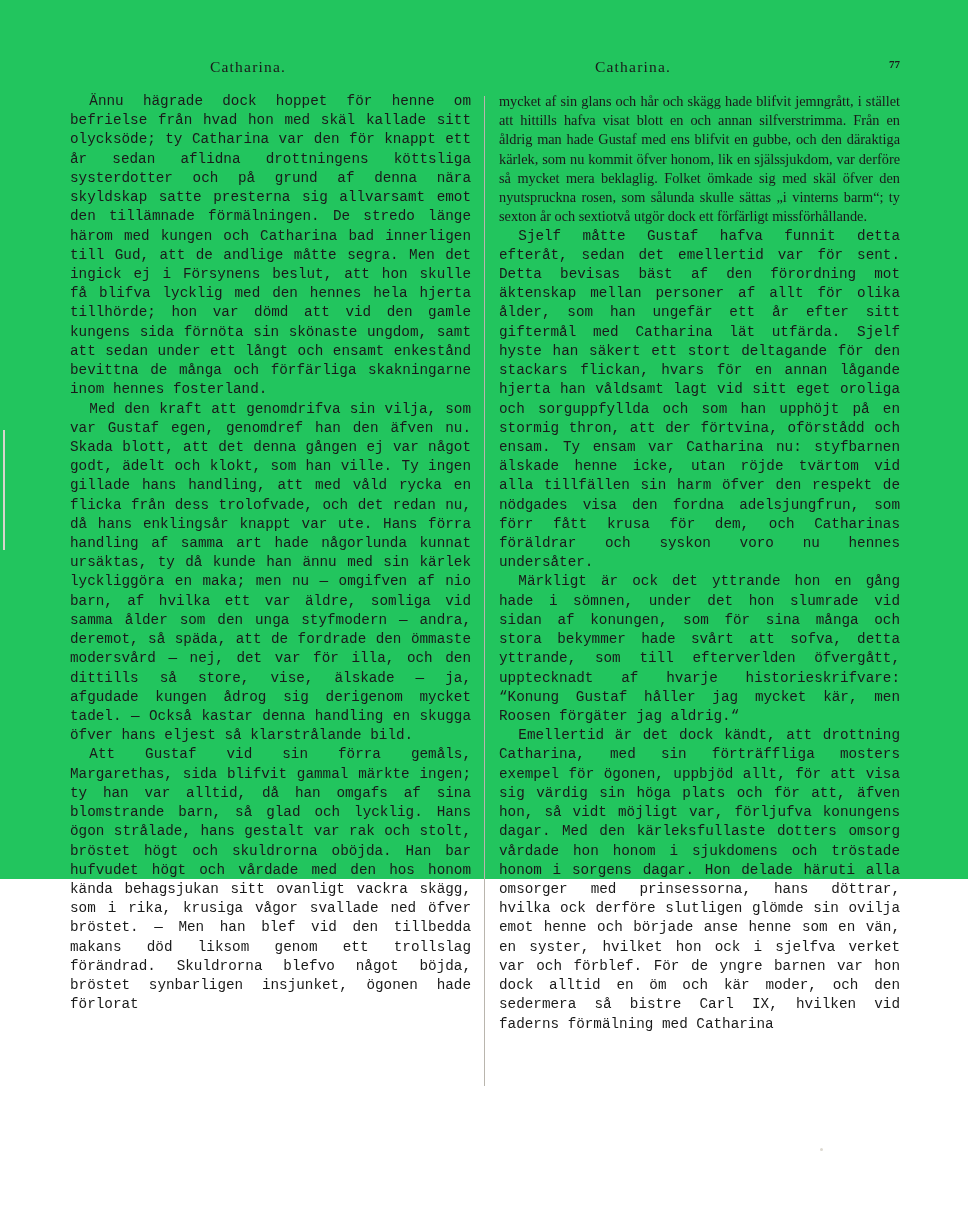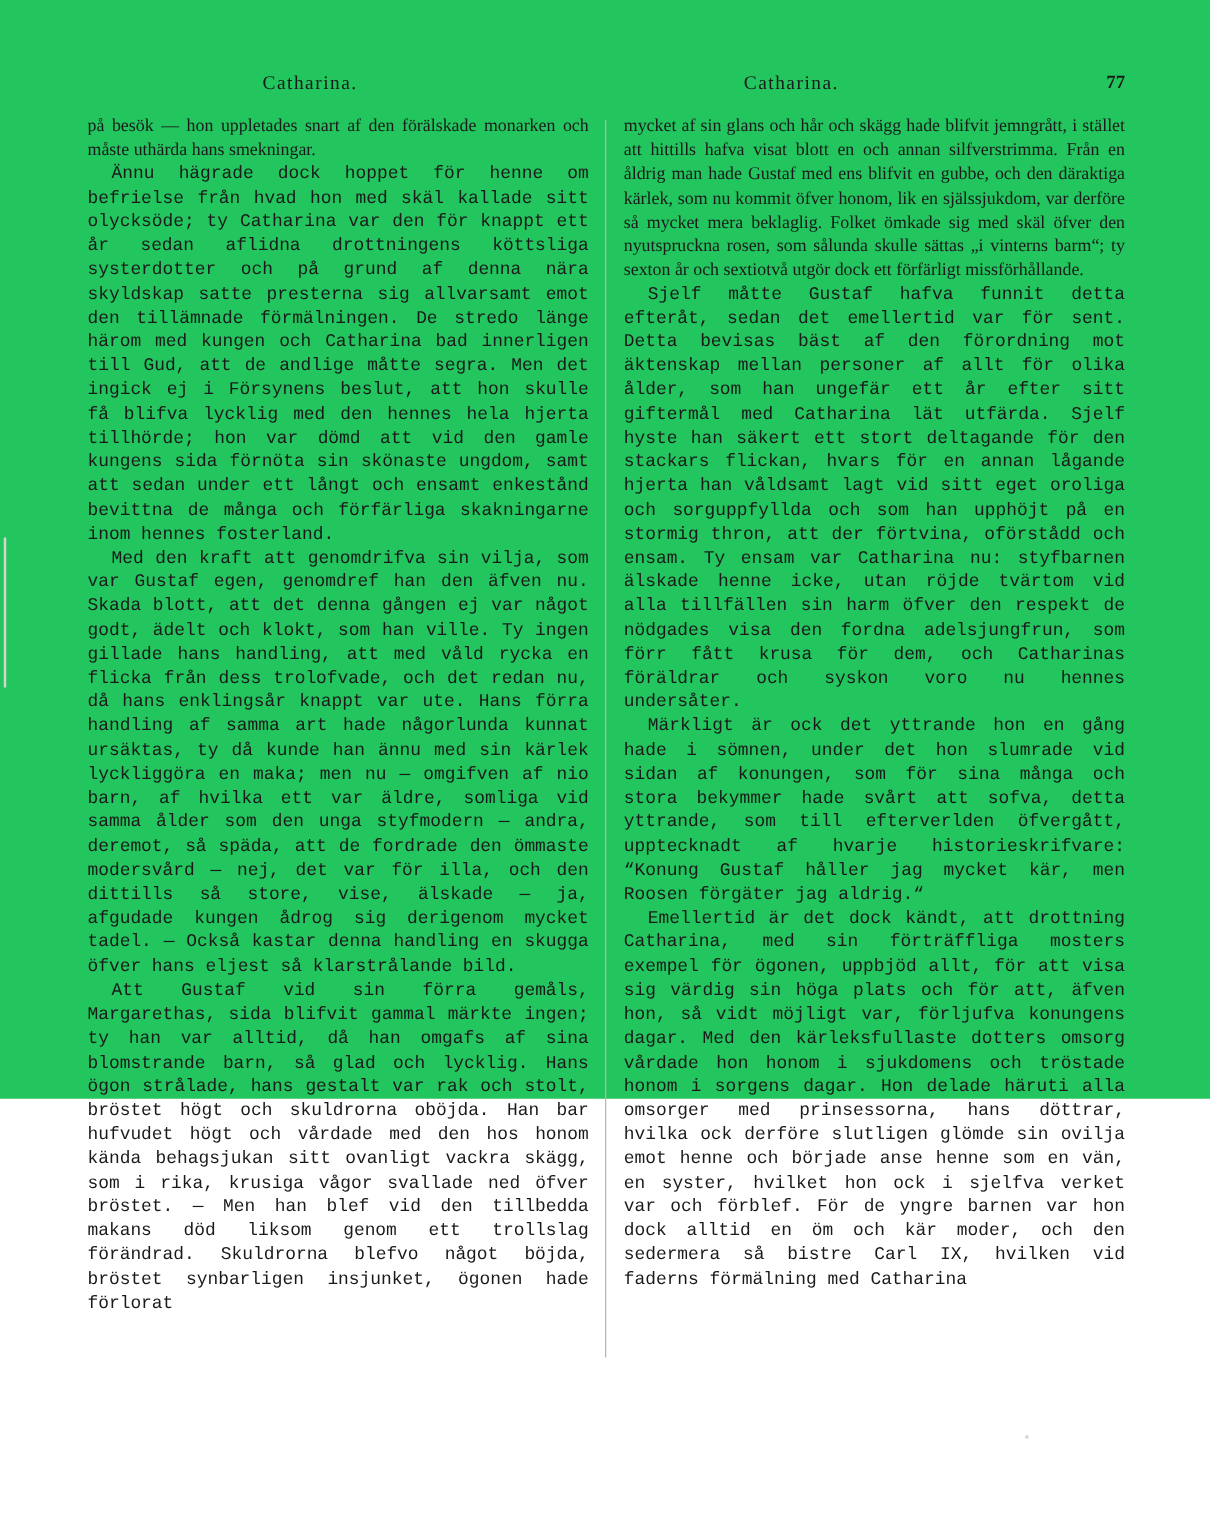--- a/index.html
+++ b/index.html
@@ -41,21 +41,21 @@
     position: absolute;
     left: 525px;
     top: 0;
     font-size: 15.5px;
     letter-spacing: 1.2px;
   }
   .header-page {
     position: absolute;
     right: 0;
     top: 0;
-    font-size: 15px;
+    font-size: 11px;
     font-weight: bold;
   }
   .columns {
     position: absolute;
     left: 70px;
     top: 92px;
     width: 830px;
     display: flex;
     gap: 28px;
   }
@@ -120,21 +120,20 @@
   </div>
 
   <div class="divider"></div>
   <div class="edge-mark-left"></div>
   <div class="edge-mark-right"></div>
   <div class="speck" style="left:820px; top:1148px;"></div>
 
   <div class="columns">
 
     <div class="col">
-      <p>på besök — hon uppletades snart af den förälskade monarken och måste uthärda hans smekningar.</p>
       <p class="ind">Ännu hägrade dock hoppet för henne om befrielse från hvad hon med skäl kallade sitt olycksöde; ty Catharina var den för knappt ett år sedan aflidna drottningens köttsliga systerdotter och på grund af denna nära skyldskap satte presterna sig allvarsamt emot den tillämnade förmälningen. De stredo länge härom med kungen och Catharina bad innerligen till Gud, att de andlige måtte segra. Men det ingick ej i Försynens beslut, att hon skulle få blifva lycklig med den hennes hela hjerta tillhörde; hon var dömd att vid den gamle kungens sida förnöta sin skönaste ungdom, samt att sedan under ett långt och ensamt enkestånd bevittna de många och förfärliga skakningarne inom hennes fosterland.</p>
       <p class="ind">Med den kraft att genomdrifva sin vilja, som var Gustaf egen, genomdref han den äfven nu. Skada blott, att det denna gången ej var något godt, ädelt och klokt, som han ville. Ty ingen gillade hans handling, att med våld rycka en flicka från dess trolofvade, och det redan nu, då hans enklingsår knappt var ute. Hans förra handling af samma art hade någorlunda kunnat ursäktas, ty då kunde han ännu med sin kärlek lyckliggöra en maka; men nu — omgifven af nio barn, af hvilka ett var äldre, somliga vid samma ålder som den unga styfmodern — andra, deremot, så späda, att de fordrade den ömmaste modersvård — nej, det var för illa, och den dittills så store, vise, älskade — ja, afgudade kungen ådrog sig derigenom mycket tadel. — Också kastar denna handling en skugga öfver hans eljest så klarstrålande bild.</p>
       <p class="ind">Att Gustaf vid sin förra gemåls, Margarethas, sida blifvit gammal märkte ingen; ty han var alltid, då han omgafs af sina blomstrande barn, så glad och lycklig. Hans ögon strålade, hans gestalt var rak och stolt, bröstet högt och skuldrorna oböjda. Han bar hufvudet högt och vårdade med den hos honom kända behagsjukan sitt ovanligt vackra skägg, som i rika, krusiga vågor svallade ned öfver bröstet. — Men han blef vid den tillbedda makans död liksom genom ett trollslag förändrad. Skuldrorna blefvo något böjda, bröstet synbarligen insjunket, ögonen hade förlorat</p>
     </div>
 
     <div class="col">
       <p>mycket af sin glans och hår och skägg hade blifvit jemngrått, i stället att hittills hafva visat blott en och annan silfverstrimma. Från en åldrig man hade Gustaf med ens blifvit en gubbe, och den däraktiga kärlek, som nu kommit öfver honom, lik en själssjukdom, var derföre så mycket mera beklaglig. Folket ömkade sig med skäl öfver den nyutspruckna rosen, som sålunda skulle sättas „i vinterns barm“; ty sexton år och sextiotvå utgör dock ett förfärligt missförhållande.</p>
       <p class="ind">Sjelf måtte Gustaf hafva funnit detta efteråt, sedan det emellertid var för sent. Detta bevisas bäst af den förordning mot äktenskap mellan personer af allt för olika ålder, som han ungefär ett år efter sitt giftermål med Catharina lät utfärda. Sjelf hyste han säkert ett stort deltagande för den stackars flickan, hvars för en annan lågande hjerta han våldsamt lagt vid sitt eget oroliga och sorguppfyllda och som han upphöjt på en stormig thron, att der förtvina, oförstådd och ensam. Ty ensam var Catharina nu: styfbarnen älskade henne icke, utan röjde tvärtom vid alla tillfällen sin harm öfver den respekt de nödgades visa den fordna adelsjungfrun, som förr fått krusa för dem, och Catharinas föräldrar och syskon voro nu hennes undersåter.</p>
       <p class="ind">Märkligt är ock det yttrande hon en gång hade i sömnen, under det hon slumrade vid sidan af konungen, som för sina många och stora bekymmer hade svårt att sofva, detta yttrande, som till efterverlden öfvergått, upptecknadt af hvarje historieskrifvare: “Konung Gustaf håller jag mycket kär, men Roosen förgäter jag aldrig.“</p>
       <p class="ind">Emellertid är det dock kändt, att drottning Catharina, med sin förträffliga mosters exempel för ögonen, uppbjöd allt, för att visa sig värdig sin höga plats och för att, äfven hon, så vidt möjligt var, förljufva konungens dagar. Med den kärleksfullaste dotters omsorg vårdade hon honom i sjukdomens och tröstade honom i sorgens dagar. Hon delade häruti alla omsorger med prinsessorna, hans döttrar, hvilka ock derföre slutligen glömde sin ovilja emot henne och började anse henne som en vän, en syster, hvilket hon ock i sjelfva verket var och förblef. För de yngre barnen var hon dock alltid en öm och kär moder, och den sedermera så bistre Carl IX, hvilken vid faderns förmälning med Catharina</p>

